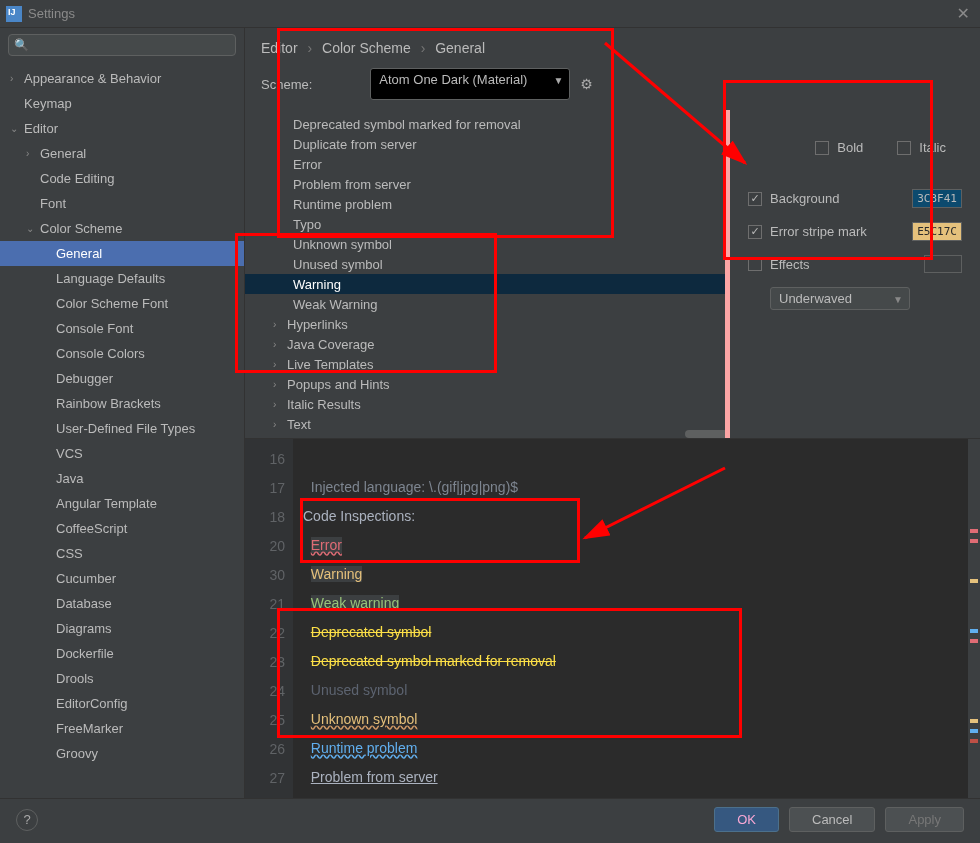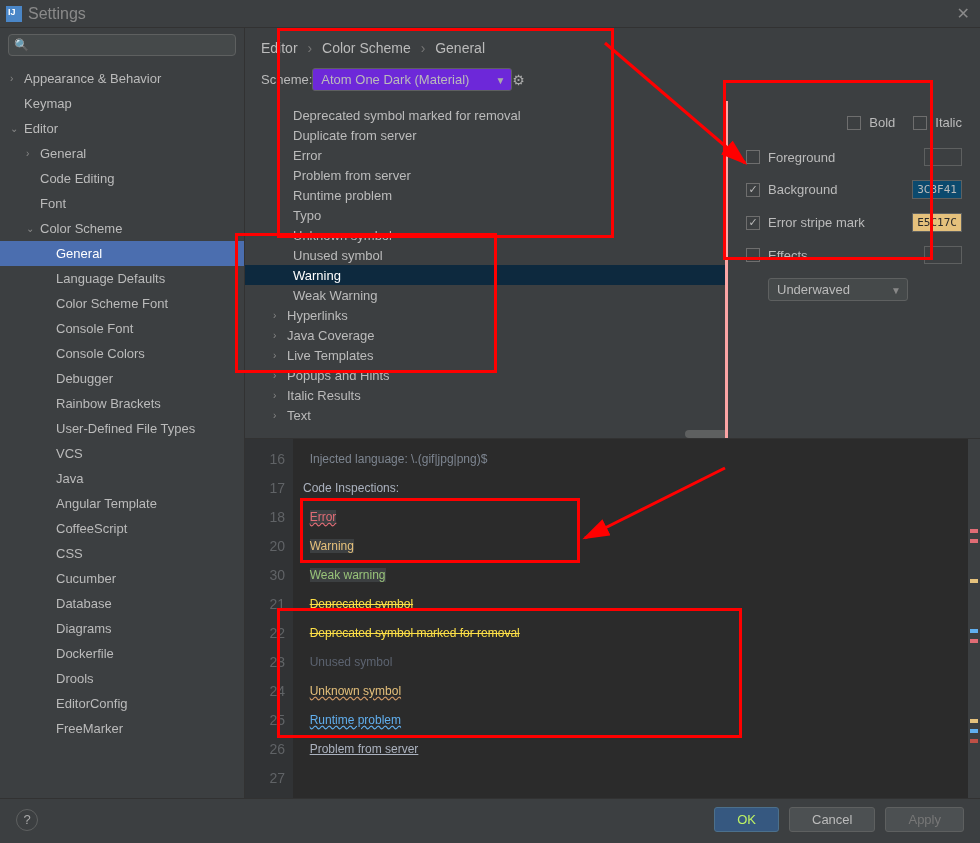--- a/index.html
+++ b/index.html
@@ -2,21 +2,21 @@
 <html><head>
 <meta charset="utf-8">
 <style>
 * { box-sizing: border-box; margin: 0; padding: 0; font-family: "Segoe UI", Arial, sans-serif; }
 body { background: #3c3f41; color: #bbbbbb; font-size: 13px; width: 980px; height: 843px; overflow: hidden; position: relative; }
 
 .titlebar { height: 28px; background: #3c3f41; display: flex; align-items: center; justify-content: space-between; padding: 0 6px; border-bottom: 1px solid #323232; }
 .titlebar-left { display: flex; align-items: center; gap: 6px; }
 .ij-icon { width: 16px; height: 16px; background: #4a86c7; display: inline-block; position: relative; }
 .ij-icon::after { content: "IJ"; color: #fff; font-size: 9px; font-weight: bold; position: absolute; left: 2px; top: 1px; }
-.titlebar-title { color: #8a8a8a; font-size: 16px; }
+.titlebar-title { color: #8a8a8a; font-size: 13px; }
 .close-x { color: #8a8a8a; font-size: 16px; cursor: pointer; padding: 0 4px; }
 
 .main-layout { display: flex; height: 770px; }
 
 .sidebar { width: 245px; background: #3c3f41; border-right: 1px solid #323232; display: flex; flex-direction: column; }
 .search-box { margin: 6px 8px; position: relative; }
 .search-box input { width: 100%; background: #45494a; border: 1px solid #5e6060; border-radius: 4px; padding: 3px 6px 3px 22px; color: #bbb; font-size: 12px; }
 .search-box .mag { position: absolute; left: 6px; top: 4px; color: #888; font-size: 12px; }
 
 .tree { flex: 1; overflow-y: auto; overflow-x: hidden; padding-top: 4px; }
@@ -24,68 +24,68 @@
 .tree-item.selected { background: #4b6eaf; color: #fff; }
 .tree-arrow { width: 14px; display: inline-block; color: #888; font-size: 10px; }
 .tree-label { }
 .indent-1 { padding-left: 26px; }
 .indent-2 { padding-left: 42px; }
 
 .content { flex: 1; display: flex; flex-direction: column; background: #3c3f41; position: relative; }
 .breadcrumb { padding: 12px 16px 8px; color: #bbb; font-size: 14px; }
 .breadcrumb .sep { color: #777; margin: 0 6px; }
 
-.scheme-row { display: flex; align-items: center; gap: 0; padding: 4px 16px 10px; }
+.scheme-row { display: flex; align-items: center; gap: 10px; padding: 4px 16px 10px; }
 .scheme-label { color: #bbb; }
-.scheme-select { background: #6d28d9; border: 1px solid #5e6060; border-radius: 3px; padding: 3px 24px 3px 8px; color: #bbb; position: relative; min-width: 200px; }
+.scheme-select { background: #000000; border: 1px solid #5e6060; border-radius: 3px; padding: 3px 24px 12px 8px; color: #bbb; position: relative; min-width: 200px; margin-left: 48px; }
 .scheme-select .dd { position: absolute; right: 6px; top: 6px; font-size: 10px; color: #aaa; }
 .gear { color: #aaa; font-size: 14px; cursor: pointer; }
 
 .middle { display: flex; flex: 1; min-height: 0; }
 .error-list { width: 480px; overflow-y: auto; padding-top: 4px; position: relative; }
 .el-item { height: 20px; display: flex; align-items: center; padding-left: 48px; cursor: pointer; font-size: 13px; }
 .el-item.sel { background: #0d293e; color: #fff; }
 .el-cat { padding-left: 28px; }
 .el-cat .arr { width: 14px; color: #888; font-size: 10px; display: inline-block; }
 
-.props { flex: 1; padding: 14px 18px; border-left: 3px solid #fca5a5; }
+.props { flex: 1; padding: 14px 18px; border-left: 5px solid #fca5a5; }
 .prop-row { display: flex; align-items: center; gap: 8px; margin-bottom: 14px; font-size: 13px; }
 .prop-top { display: flex; justify-content: flex-end; gap: 18px; margin-bottom: 18px; }
 .cb { width: 14px; height: 14px; border: 1px solid #6e6e6e; display: inline-flex; align-items: center; justify-content: center; font-size: 11px; color: #bbb; }
 .cb.checked::after { content: "✓"; }
 .swatch { width: 38px; height: 18px; border: 1px solid #5e6060; margin-left: auto; }
 .hexlabel { font-family: monospace; font-size: 11px; padding: 2px 4px; border: 1px solid #5e6060; min-width: 44px; text-align: center; }
 .hex-bg { background: #0c4a6e; color: #bbb; }
 .hex-st { background: #e5c17c; color: #2b2b2b; text-align: right; }
 .effects-select { background: #45494a; border: 1px solid #5e6060; border-radius: 3px; padding: 3px 22px 3px 8px; color: #bbb; position: relative; width: 140px; margin-left: 22px; }
 .effects-select .dd { position: absolute; right: 6px; top: 6px; font-size: 10px; color: #888; }
 
 .preview { height: 360px; background: #2b2b2b; display: flex; border-top: 1px solid #323232; position: relative; }
 .gutter { width: 48px; background: #313335; text-align: right; padding: 6px 8px 0 0; font-family: "Consolas", monospace; font-size: 14px; color: #606366; line-height: 29px; }
-.code { flex: 1; padding: 6px 0 0 10px; font-family: "Consolas", monospace; font-size: 12px; line-height: 29px; color: #abb2bf; position: relative; }
+.code { flex: 1; padding: 6px 0 0 10px; font-family: "Consolas", monospace; font-size: 14px; line-height: 29px; color: #abb2bf; position: relative; margin-top: 28px; }
 .code div { white-space: pre; }
 .c-comment { color: #7d8590; }
 .c-err { color: #e06c75; text-decoration: underline wavy #e06c75; background: #3c3f41; }
 .c-warn { color: #e5c07b; background: #3c3f41; }
 .c-weak { color: #98c379; background: #3c3f41; }
 .c-dep { color: #fde047; text-decoration: line-through; }
 .c-unused { color: #5c6370; }
 .c-unknown { color: #e5c07b; text-decoration: underline wavy #d19a66; }
 .c-runtime { color: #61afef; text-decoration: underline wavy #61afef; }
 .c-server { color: #abb2bf; text-decoration: underline; }
 .stripe { position: absolute; right: 0; top: 0; width: 12px; height: 100%; background: #3c3f41; }
 .stripe-mark { position: absolute; right: 2px; width: 8px; height: 4px; }
 
 .scroll-thumb { position: absolute; bottom: 0; left: 440px; width: 80px; height: 8px; background: #5e6060; border-radius: 4px; }
 
 .footer { height: 42px; border-top: 1px solid #323232; display: flex; align-items: center; justify-content: space-between; padding: 0 16px; background: #3c3f41; }
 .help-icon { width: 22px; height: 22px; border: 1px solid #5e6060; border-radius: 50%; display: flex; align-items: center; justify-content: center; color: #aaa; cursor: pointer; }
 .footer-btns { display: flex; gap: 10px; }
 .btn { padding: 4px 22px; border-radius: 3px; border: 1px solid #5e6060; background: #4c5052; color: #bbb; cursor: pointer; font-size: 13px; }
-.btn.primary { background: #365880; border-color: #4c708c; color: #bef264; }
+.btn.primary { background: #365880; border-color: #4c708c; color: #f9a8d4; }
 .btn.disabled { color: #777; }
 
 
 .anno { position: absolute; border: 3px solid #ff0000; pointer-events: none; z-index: 50; }
 .arrow-svg { position: absolute; pointer-events: none; z-index: 55; }
 </style>
 </head>
 <body>
 
 <div class="titlebar">
@@ -204,20 +204,24 @@
           <span class="tree-arrow"></span>
           <span class="tree-label">Drools</span>
         </div>
         <div class="tree-item indent-2">
           <span class="tree-arrow"></span>
           <span class="tree-label">EditorConfig</span>
         </div>
         <div class="tree-item indent-2">
           <span class="tree-arrow"></span>
           <span class="tree-label">FreeMarker</span>
+        </div>
+        <div class="tree-item indent-2">
+          <span class="tree-arrow"></span>
+          <span class="tree-label">Groovy</span>
         </div>
       </div>
   </div>
 
   <div class="content">
     <div class="breadcrumb">
       <span>Editor</span>
       <span class="sep">›</span>
       <span>Color Scheme</span>
       <span class="sep">›</span>
@@ -271,29 +275,24 @@
           </div>
           <div class="scroll-thumb"></div>
       </div>
 
       <div class="props">
         <div class="prop-top">
           <label class="prop-row" style="margin:0">
             <span class="cb"></span>
             <span>Bold</span>
           </label>
-          <label class="prop-row" style="margin:0">
+          <label class="prop-row" style="margin:16px">
             <span class="cb"></span>
             <span>Italic</span>
           </label>
-        </div>
-        <div class="prop-row">
-          <span class="cb"></span>
-          <span>Foreground</span>
-          <span class="swatch"></span>
         </div>
         <div class="prop-row">
           <span class="cb checked"></span>
           <span>Background</span>
           <span class="hexlabel hex-bg" style="margin-left:auto">3C3F41</span>
         </div>
         <div class="prop-row">
           <span class="cb checked"></span>
           <span>Error stripe mark</span>
           <span class="hexlabel hex-st" style="margin-left:auto">E5C17C</span>

